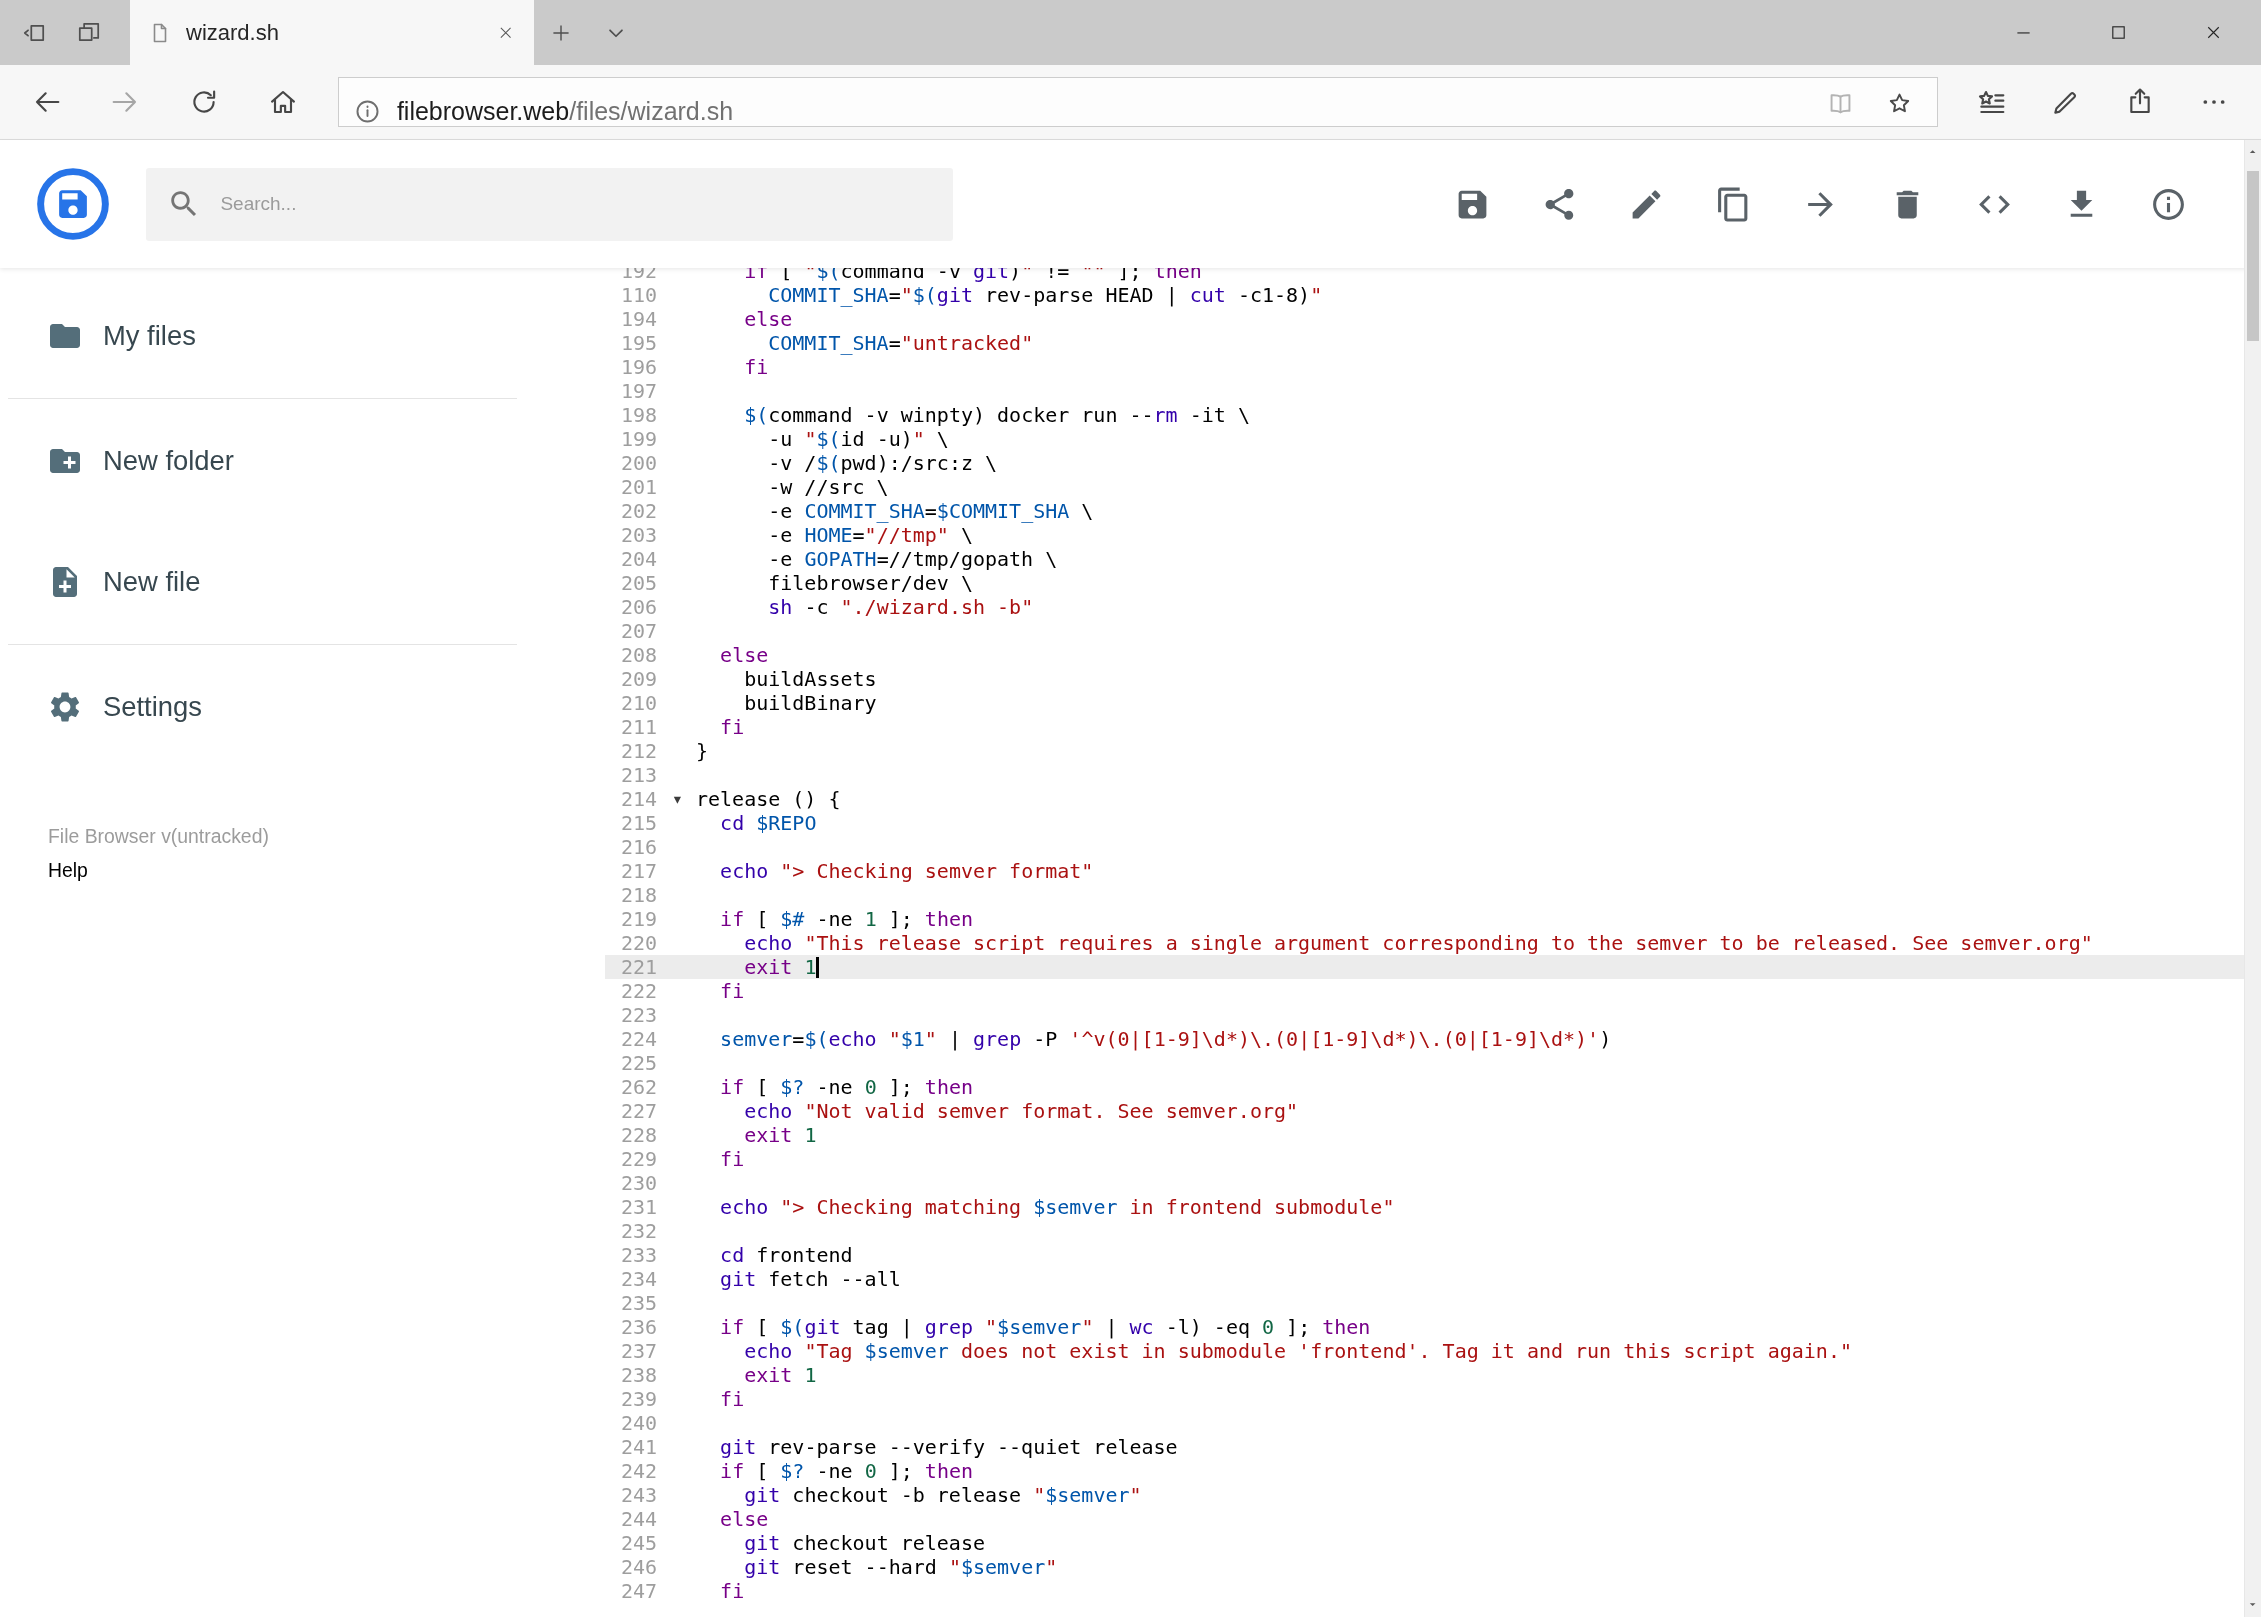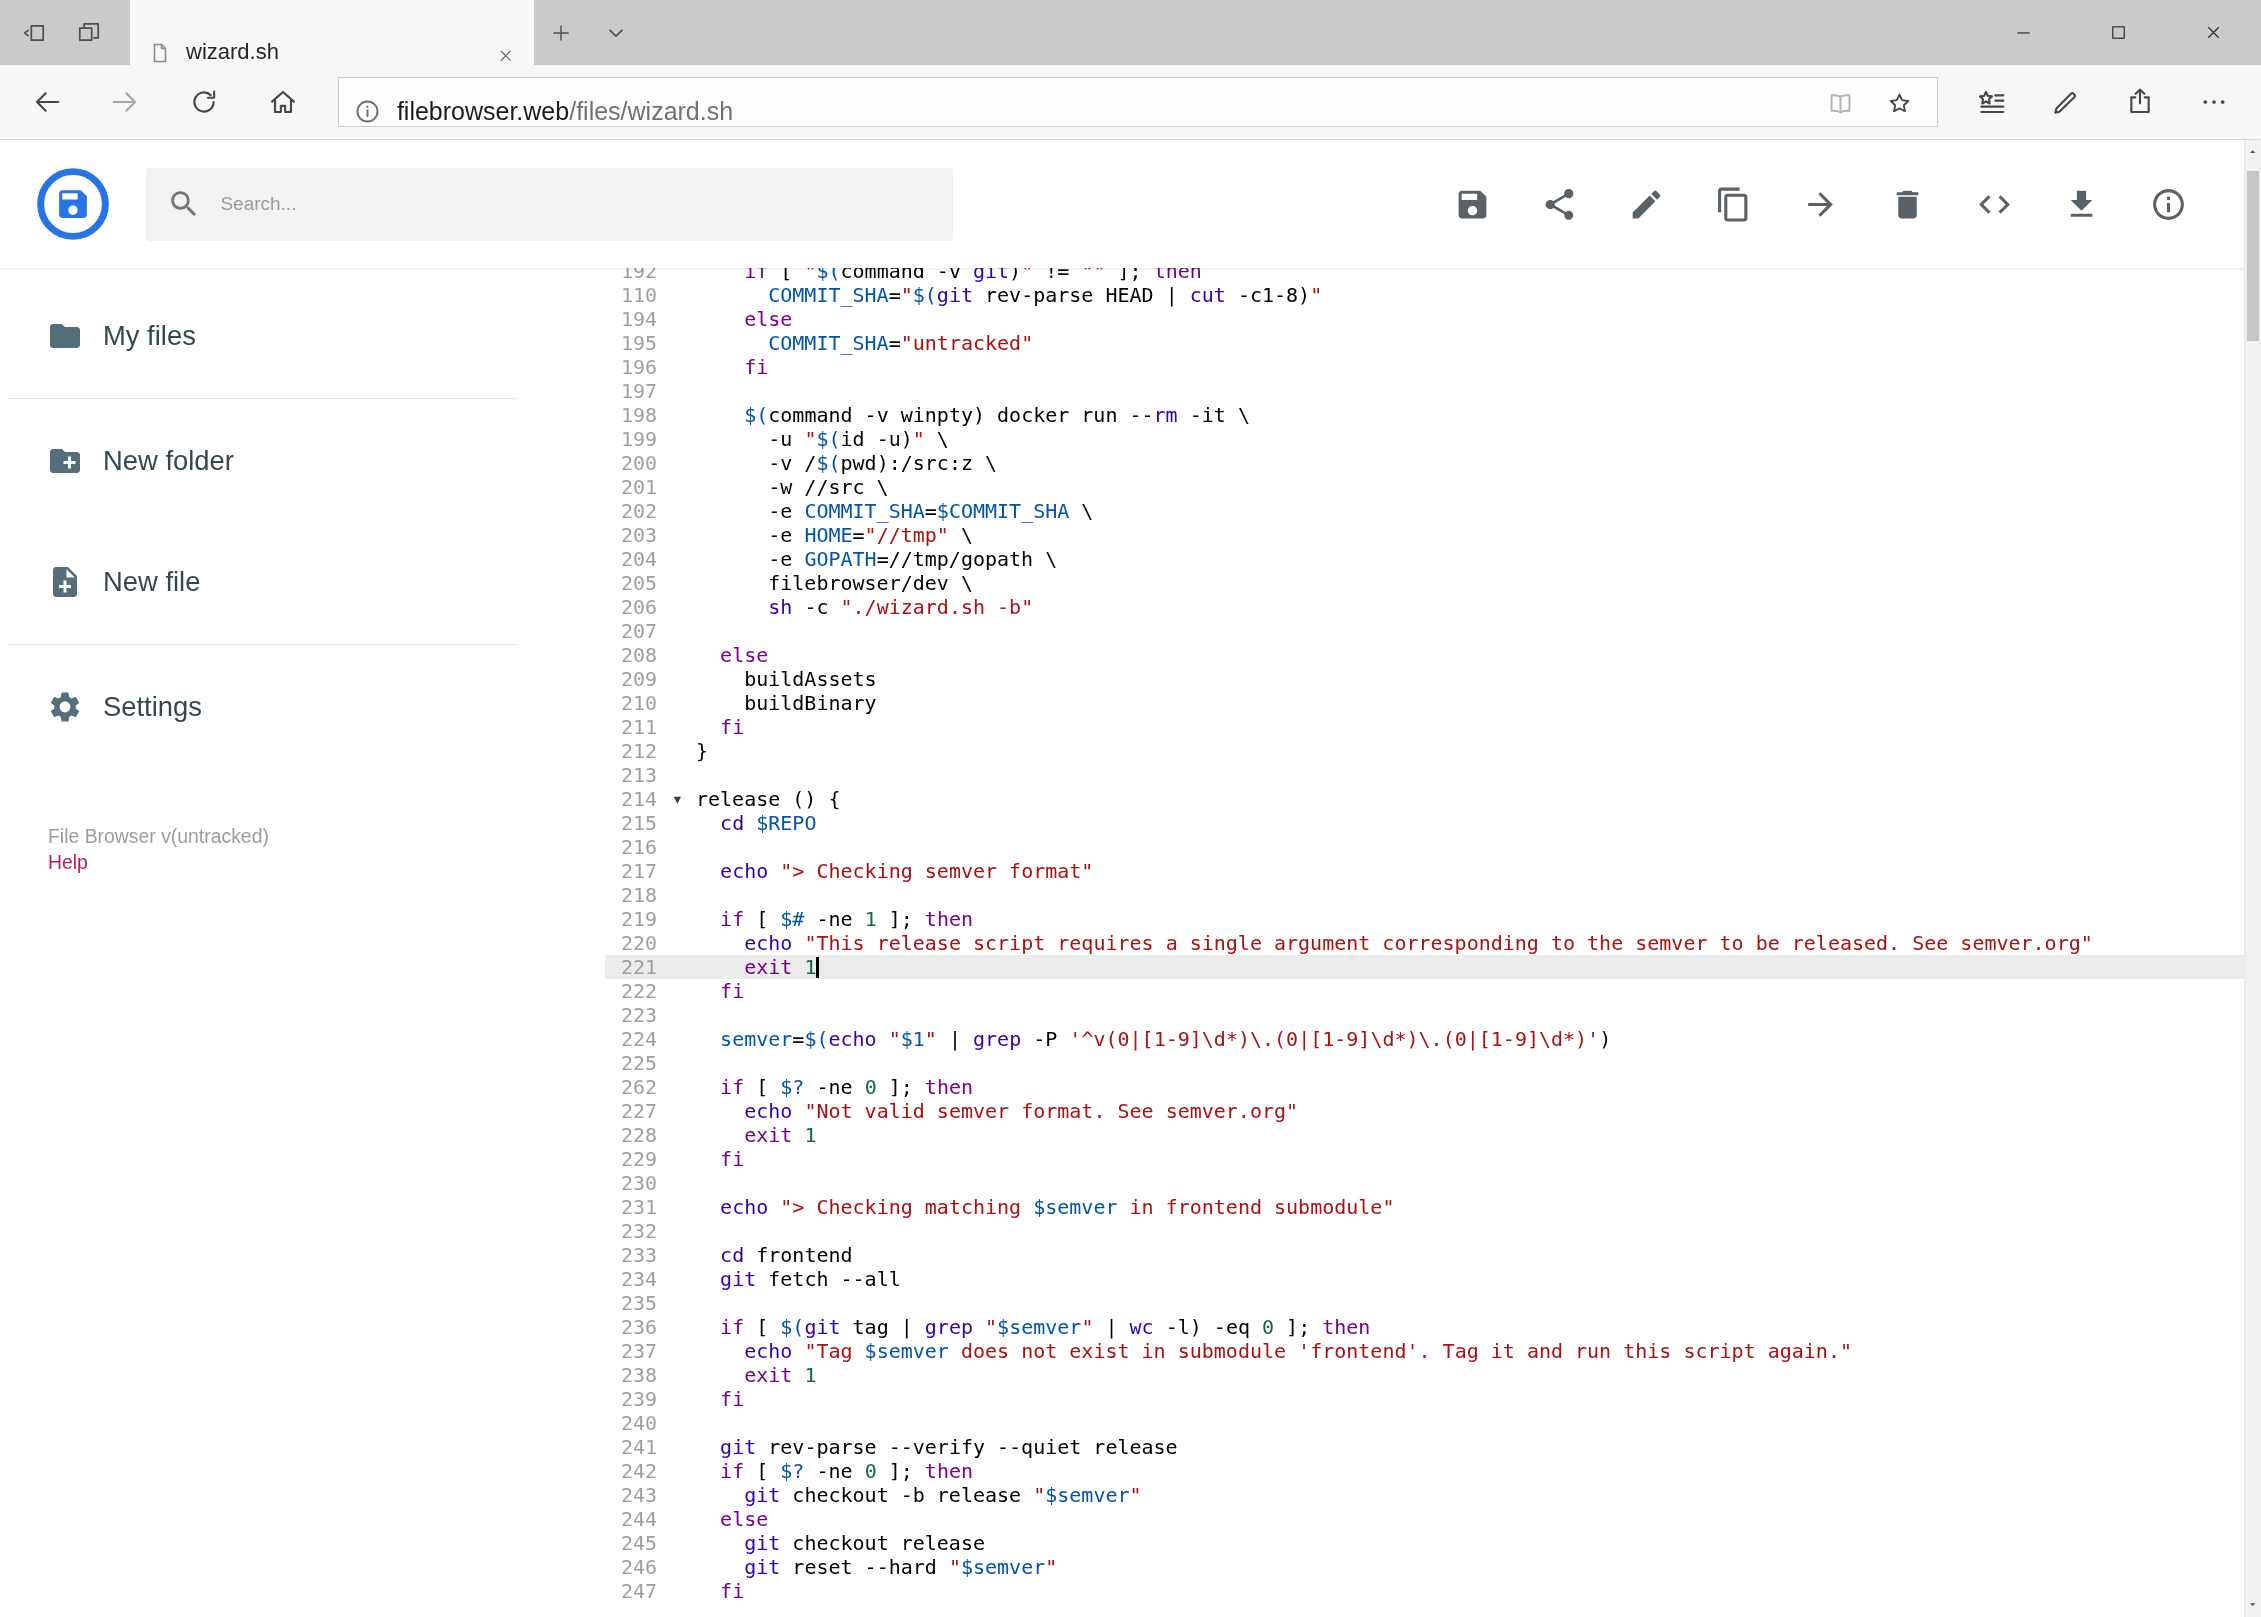--- a/index.html
+++ b/index.html
@@ -7,21 +7,21 @@
 body{font-family:"Liberation Sans",sans-serif;background:#fff;position:relative}
 svg{display:block}
 .st{fill:none;stroke:currentColor;stroke-width:1.6;stroke-linecap:round;stroke-linejoin:round}
 .st2{fill:none;stroke:currentColor;stroke-width:1.3}
 
 
 .titlebar{position:absolute;top:0;left:0;width:100%;height:65px;background:#cacaca;display:flex;align-items:stretch}
 .aside-btns{display:flex;align-items:center;padding-left:6.5px}
 .chrome-btn{width:55px;height:65px;display:flex;align-items:center;justify-content:center;color:#4f4f4f;cursor:pointer;flex:none}
 .chrome-btn svg{width:26px;height:26px}
-.tab{width:404px;height:65px;background:#f7f7f7;display:flex;align-items:flex-end;padding:0 18px;margin-left:13px;gap:14.5px;flex:none}
+.tab{width:404px;height:65px;background:#f7f7f7;display:flex;align-items:center;padding:0 18px;margin-left:13px;gap:14.5px;flex:none}
 .tab-favicon{color:#8a8a8a;flex:none}
 .tab-favicon svg{width:24px;height:24px}
 .tab-title{font-size:22px;color:#262626;flex:1;white-space:nowrap;overflow:hidden}
 .tab-close{color:#5a5a5a;cursor:pointer;flex:none}
 .tab-close svg{width:19.4px;height:19.4px}
 .win-controls{margin-left:auto;display:flex;height:65px}
 .win-btn{width:95px;height:65px;display:flex;align-items:center;justify-content:center;color:#262626;cursor:pointer}
 .win-btn svg{width:21px;height:21px}
 
 
@@ -53,21 +53,21 @@
 .tool-btn svg{width:37px;height:37px;fill:currentColor}
 
 
 .sidebar{position:absolute;top:267px;left:0;width:525px;bottom:0;background:#fff;z-index:3;padding-top:8px}
 .side-item{display:flex;align-items:center;gap:20px;height:121px;padding-left:47px;cursor:pointer}
 .side-icon{width:36px;height:36px;color:#546e7a;fill:currentColor;flex:none}
 .side-label{font-size:27.4px;color:#37474f}
 .side-divider{border-top:0.8px solid #e4e4e4;margin:1.6px 8px}
 .side-footer{margin-top:58px;padding-left:48px}
 .side-version{font-size:19.4px;color:#9c9c9c}
-.side-help{font-size:19.4px;color:#be185d;margin-top:3px;cursor:pointer;display:inline-block}
+.side-help{font-size:19.4px;color:#000000;margin-top:11px;cursor:pointer;display:inline-block}
 
 
 .editor{position:absolute;left:605px;top:259px;right:17px;bottom:0;z-index:1;font-family:"DejaVu Sans Mono",monospace;font-size:20px;line-height:24px;color:#000;overflow:hidden}
 .code-row{display:flex;height:24px}
 .code-row.active-row{background:#ececec}
 .gutter{width:52px;flex:none;text-align:right;color:#9e9e9e;position:relative;white-space:pre}
 .fold{position:absolute;right:-24px;top:0;color:#3c3c3c;font-size:14.5px;font-family:"Liberation Sans",sans-serif;line-height:24px}
 .code{margin-left:39px;white-space:pre;position:relative;flex:1}
 .cursor{position:absolute;top:1.6px;width:2.4px;height:21px;background:#000}
 .tok-kw{color:var(--tok-kw,#770088)}

